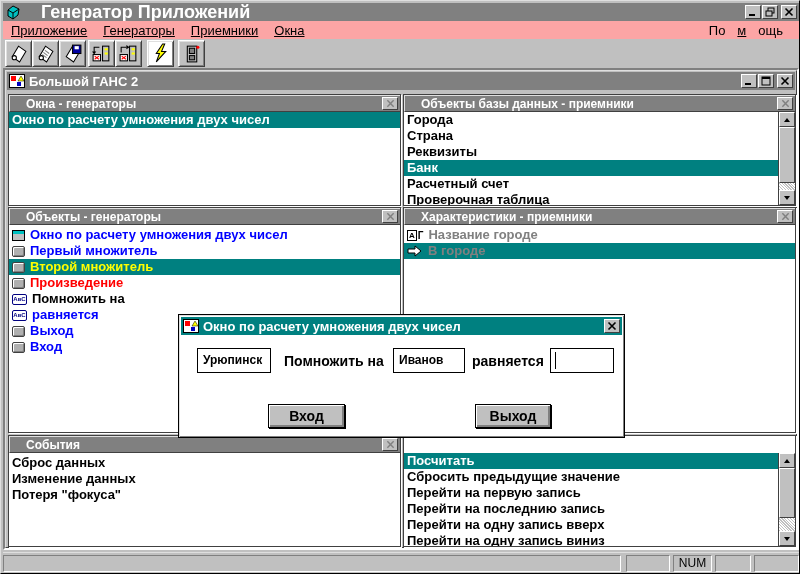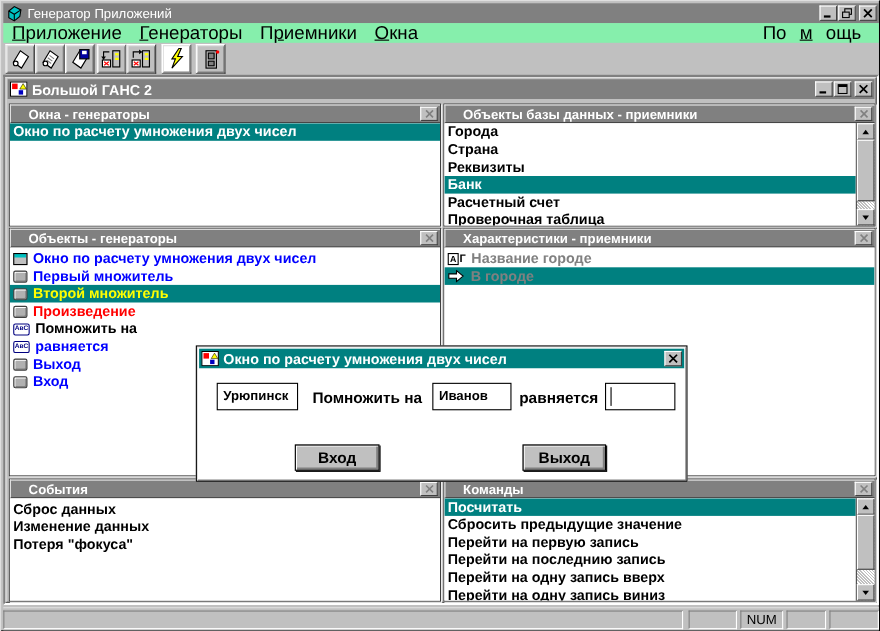--- a/index.html
+++ b/index.html
@@ -7,30 +7,30 @@
   body { font-family:"Liberation Sans", sans-serif; background:#c0c0c0; position:relative; overflow:hidden;
          -webkit-font-smoothing:none; }
   .abs { position:absolute; }
 
   
   .app { position:absolute; left:0; top:0; width:800px; height:574px; background:#c0c0c0;
          border-top:1px solid #dfdfdf; border-left:1px solid #dfdfdf;
          border-right:1px solid #000; border-bottom:1px solid #000; }
   .titlebar { left:2px; top:2px; width:796px; height:18px; background:#808080;
               display:flex; align-items:center; padding:0 2px; }
-  .titlebar .ttl { color:#fff; font-weight:normal; font-size:12px; margin-left:4px; flex:1;
+  .titlebar .ttl { color:#fff; font-weight:bold; font-size:18px; margin-left:20px; flex:1;
                    white-space:nowrap; overflow:hidden; }
   .winbtn { width:16px; height:14px; background:#c0c0c0; margin-left:1px;
             border-top:1px solid #fff; border-left:1px solid #fff;
             border-right:1px solid #404040; border-bottom:1px solid #404040;
             display:flex; align-items:center; justify-content:center; }
   .winbtn.gapped { margin-left:3px; }
 
-  .menubar { left:2px; top:20px; width:796px; height:18px; background:#86efac;
-             display:flex; align-items:center; font-size:17px; color:#000; }
+  .menubar { left:2px; top:20px; width:796px; height:18px; background:#fca5a5;
+             display:flex; align-items:center; font-size:13px; color:#000;text-decoration:underline; }
   .menuitem { padding:1px 8px; white-space:nowrap; }
   .menuitem .u { text-decoration:underline; }
   .menu-right { position:absolute; right:8px; top:0; height:18px; display:flex; align-items:center;gap:12px; }
 
   .toolbar { left:2px; top:38px; width:796px; height:29px; background:#c0c0c0; }
   .tbtn { position:absolute; top:1px; width:27px; height:27px; background:#c0c0c0;
           border-top:1px solid #fff; border-left:1px solid #fff;
           border-right:1px solid #404040; border-bottom:1px solid #404040;
           box-shadow: inset 1px 1px 0 #dfdfdf, inset -1px -1px 0 #808080;
           display:flex; align-items:center; justify-content:center; }
@@ -389,28 +389,20 @@
           <div class="li">
               <span class="lab">Изменение данных</span>
             </div>
           <div class="li">
               <span class="lab">Потеря "фокуса"</span>
             </div>
         </div>
       </div>
 
       <div class="panel" style="left:397px;top:364px;width:393px;height:112px">
-        <div class="phead">
-          <span class="pt">Команды</span>
-          <span class="pclose">
-              <svg width="9" height="9" viewBox="0 0 10 10">
-                <path d="M1.5 1.5 L8.5 8.5 M8.5 1.5 L1.5 8.5" stroke="#808080" stroke-width="1.6"></path>
-              </svg>
-            </span>
-        </div>
         <div class="pbody" style="right:17px">
           <div class="li sel">
               <span class="lab">Посчитать</span>
             </div>
           <div class="li">
               <span class="lab">Сбросить предыдущие значение</span>
             </div>
           <div class="li">
               <span class="lab">Перейти на первую запись</span>
             </div>

